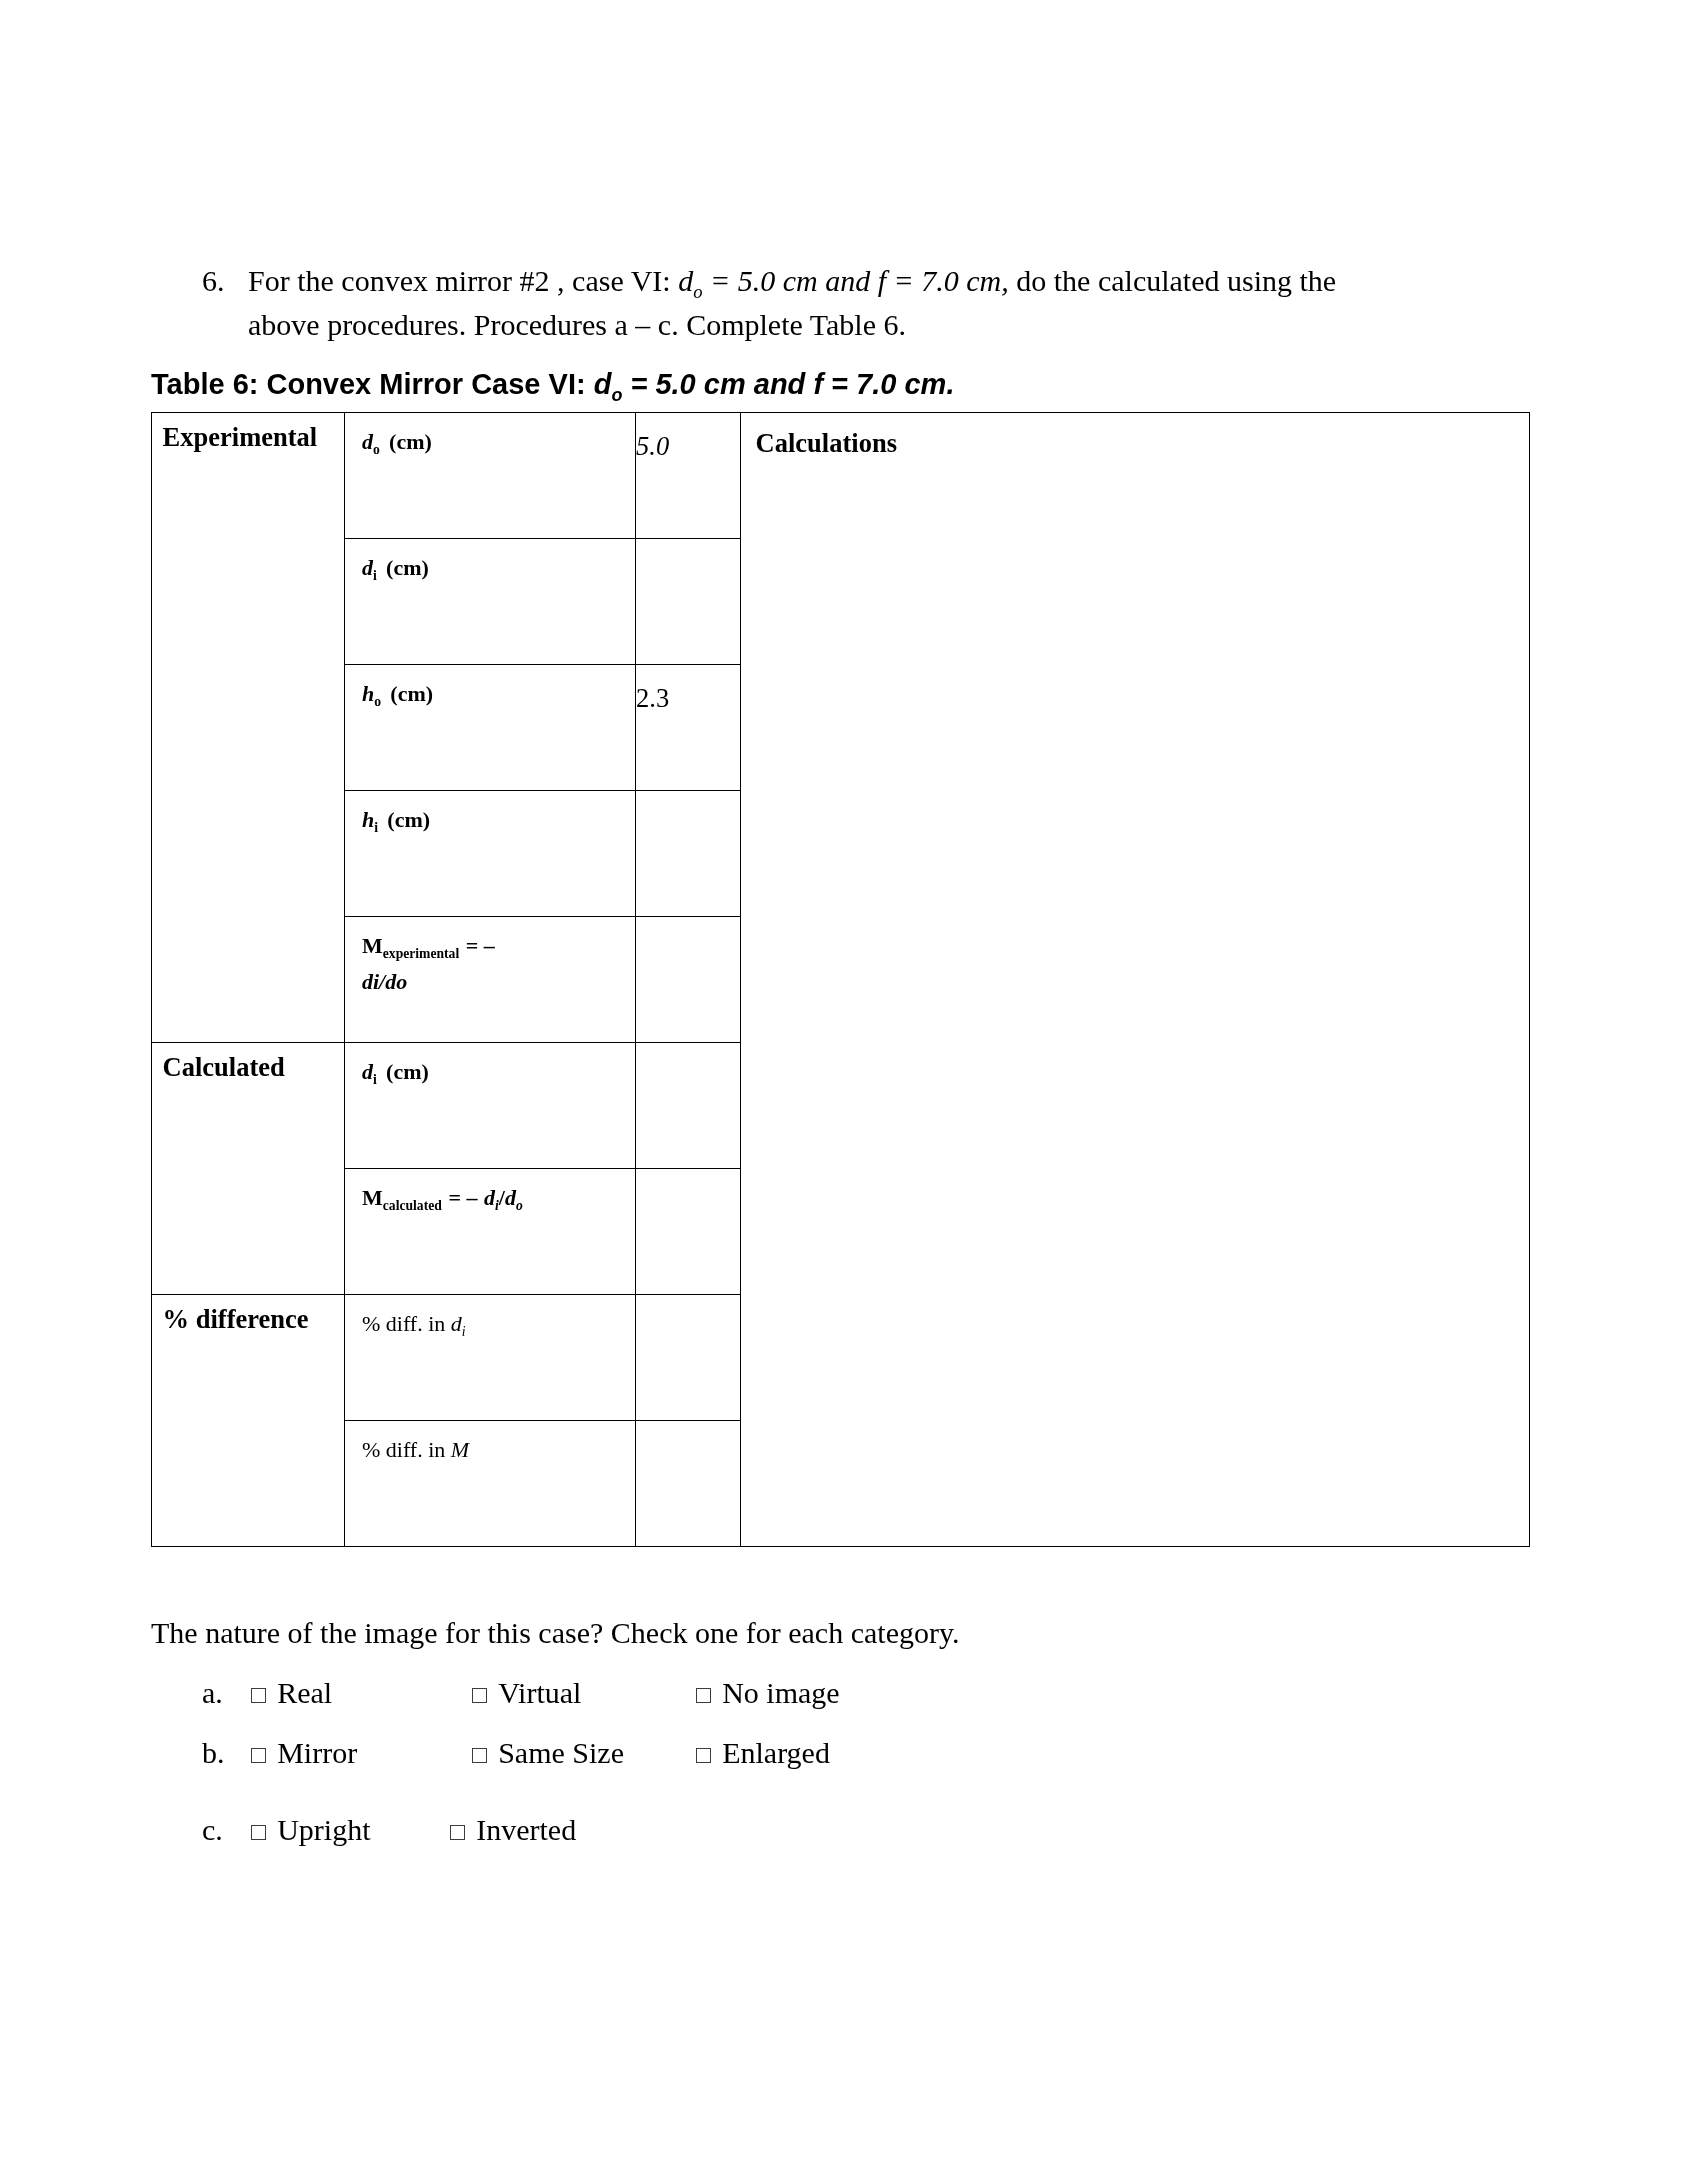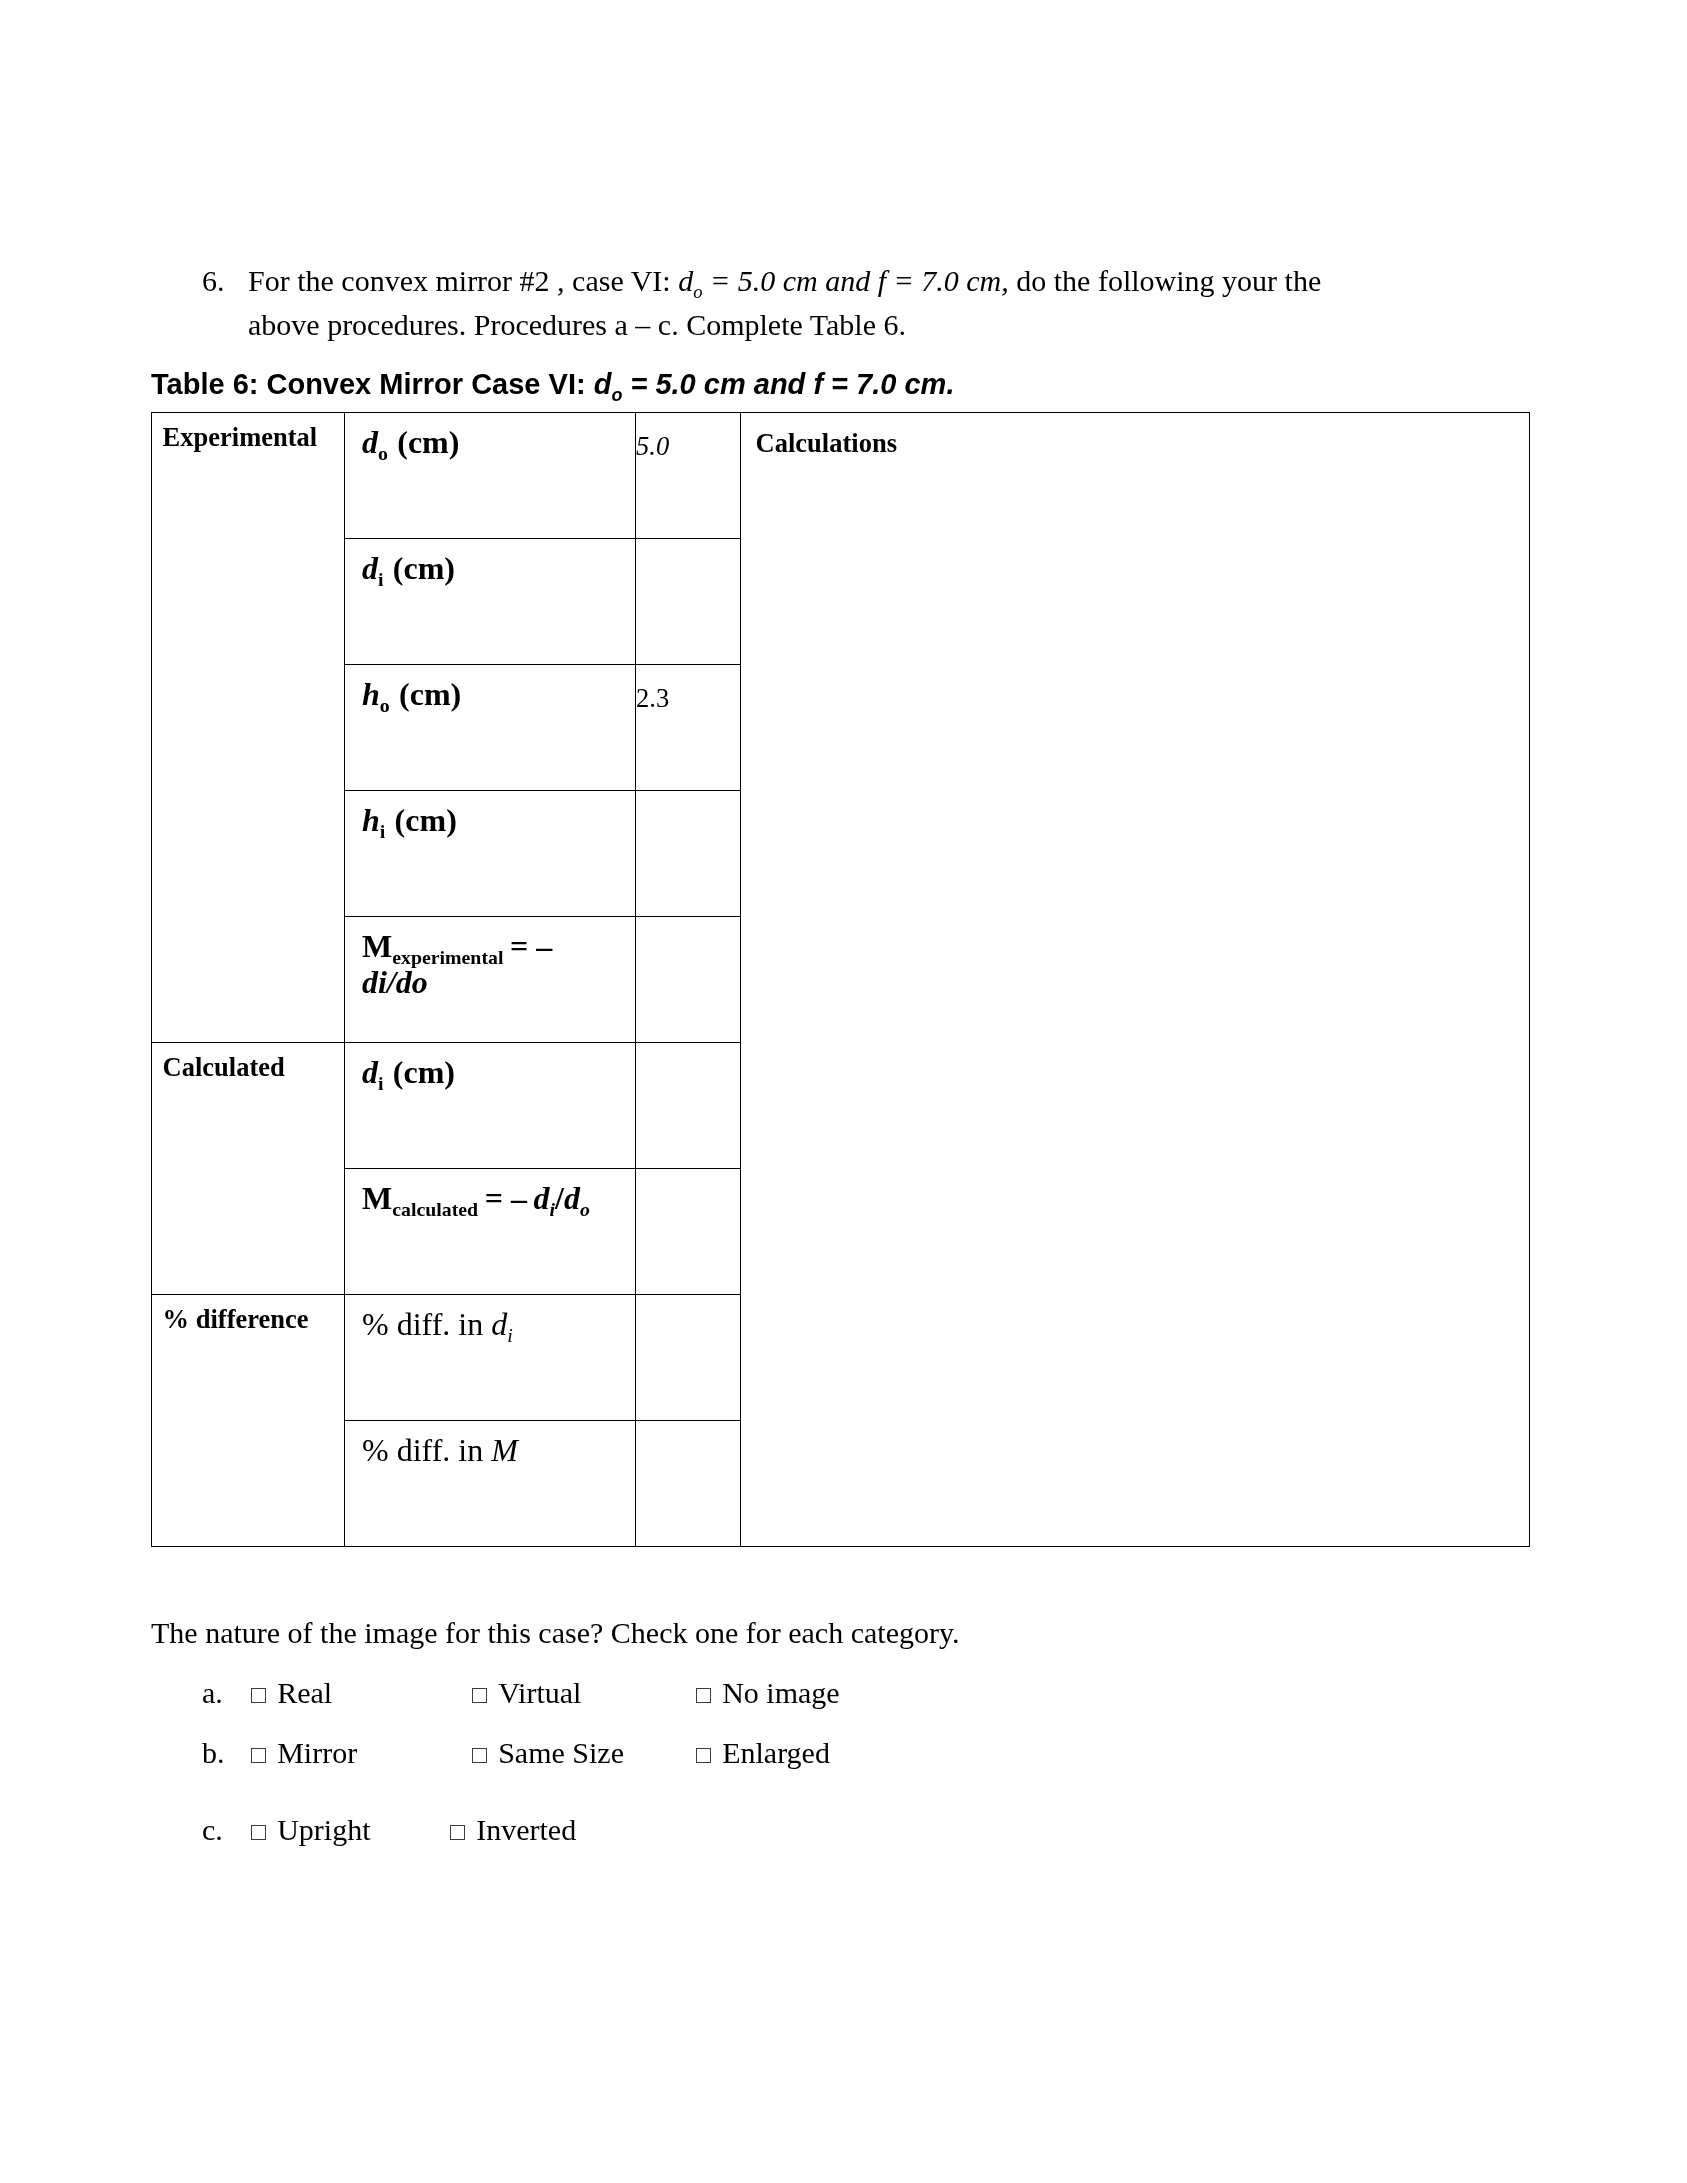--- a/index.html
+++ b/index.html
@@ -29,21 +29,21 @@
     font-weight: bold;
     font-size: 29px;
     line-height: 36px;
     margin-top: 18.5px;
     margin-bottom: 10.6px;
   }
   table.t6 { border-collapse: collapse; table-layout: fixed; width: 1351px; }
   .t6 td { border: 1.3px solid #000; vertical-align: top; padding: 0; }
   .t6 tr { height: 126px; }
   td.group { width: 193px; font-weight: bold; font-size: 26.5px; padding: 6.6px 5.3px 0 10.6px; line-height: 34px; }
-  td.label { width: 291px; font-weight: bold; font-size: 32px; padding: 10.6px 5.3px 0 17px; line-height: 36px; }
+  td.label { width: 291px; font-weight: bold; font-size: 22px; padding: 10.6px 5.3px 0 17px; line-height: 36px; }
   td.label.reg { font-weight: normal; }
   td.val { width: 105px; text-align: left; font-size: 26.5px; padding-top: 10.6px; }
   td.calc { width: 789px; padding: 8px 0 0 14.6px; font-size: 26.5px; }
   .unit { margin-left: 9.3px; }
   .eq { margin-left: 6.6px; }
   .fr { margin-left: 6.6px; }
   .nature-q { margin-top: 64px; }
   .opt-row { position: relative; height: 44px; margin-top: 16px; }
   .opt-row.rowc { margin-top: 33px; }
   .opt-row .letter { position: absolute; top: 0; }
@@ -55,21 +55,21 @@
     margin-right: 11.2px;
   }
 </style>
 </head>
 <body>
 
 <div class="content">
 
   <div class="item6">
     <span class="num">6.</span>
-    <span><span>For the convex mirror #2 , case VI: </span><span class="it">d</span><sub class="it">o</sub><span class="it"> = 5.0 cm and f = 7.0 cm,</span><span> do the following your the</span><br>
+    <span><span>For the convex mirror #2 , case VI: </span><span class="it">d</span><sub class="it">o</sub><span class="it"> = 5.0 cm and f = 7.0 cm,</span><span> do the calculated using the</span><br>
     <span>above procedures. Procedures a – c. Complete Table 6.</span></span>
   </div>
 
 
   <div class="tbl-title">
     <span>Table 6: Convex Mirror Case VI: </span><span class="it">d</span><sub class="it">o</sub><span class="it"> = 5.0 cm and </span><span class="it">f</span><span class="it"> = 7.0 cm.</span>
   </div>
 
   <table class="t6">
     <tbody>

